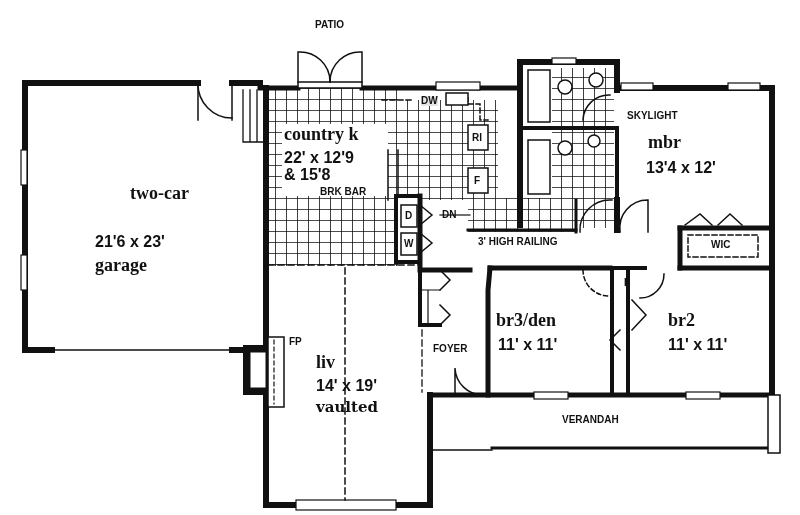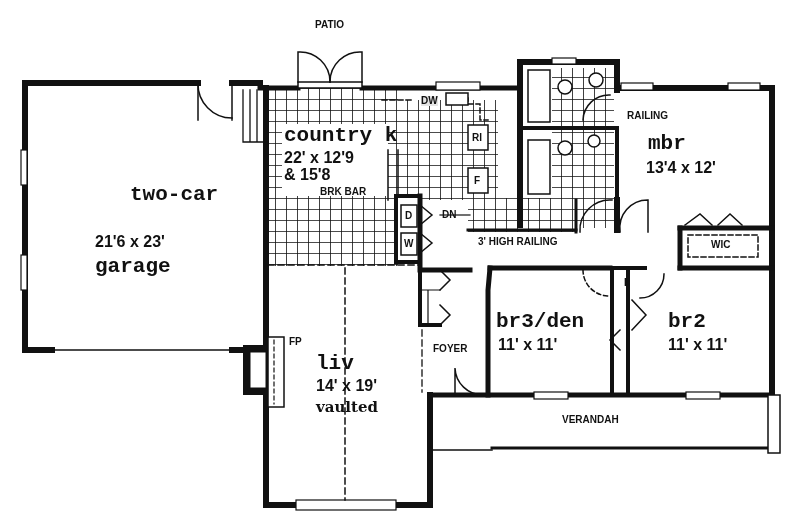--- a/index.html
+++ b/index.html
@@ -1,19 +1,19 @@
 <!DOCTYPE html>
 <html><head>
 <meta charset="utf-8">
 <style>
   html, body { margin:0; padding:0; background:#ffffff; }
   body { width:800px; height:515px; position:relative; overflow:hidden; font-family:"Liberation Sans", sans-serif; color:#111; }
   svg#plan { position:absolute; left:0; top:0; }
   .lbl { position:absolute; white-space:nowrap; color:#111; line-height:1; }
-  .room-name { font-family:Liberation Mono, monospace; font-weight:bold; font-size:21px; }
+  .room-name { font-family:Liberation Serif, serif; font-weight:bold; font-size:18px; }
   .room-dim { font-family:"Liberation Sans", sans-serif; font-weight:bold; font-size:16px; }
   .small { font-family:"Liberation Sans", sans-serif; font-weight:bold; font-size:10px;text-align:center; }
   .tiny-serif { font-family:"DejaVu Serif", serif; font-weight:bold; font-size:15px; }
   .appl { font-family:"Liberation Sans", sans-serif; font-weight:bold; font-size:10px; }
 </style>
 </head>
 <body>
 
 <svg id="plan" width="800" height="515" viewBox="0 0 800 515" xmlns="http://www.w3.org/2000/svg">
   <defs>
@@ -188,16 +188,16 @@
 <div class="lbl small" style="left:433px;top:344px;">FOYER</div>
 <div class="lbl small" style="left:562px;top:415px;">VERANDAH</div>
 
 <div class="lbl appl" style="left:421px;top:96px;background:#e5e5e5;">DW</div>
 <div class="lbl appl" style="left:472px;top:133px;">RI</div>
 <div class="lbl appl" style="left:474px;top:176px;">F</div>
 <div class="lbl appl" style="left:405px;top:211px;">D</div>
 <div class="lbl appl" style="left:404px;top:239px;">W</div>
 <div class="lbl appl" style="left:442px;top:210px;">DN</div>
 <div class="lbl small" style="left:478px;top:237px;">3' HIGH RAILING</div>
-<div class="lbl small" style="left:627px;top:111px;">RAILING</div>
+<div class="lbl small" style="left:627px;top:111px;">SKYLIGHT</div>
 <div class="lbl small" style="left:711px;top:240px;">WIC</div>
 <div class="lbl small" style="left:289px;top:337px;">FP</div>
 <div class="lbl appl" style="left:624px;top:278px;">L</div>
 
 </body></html>

